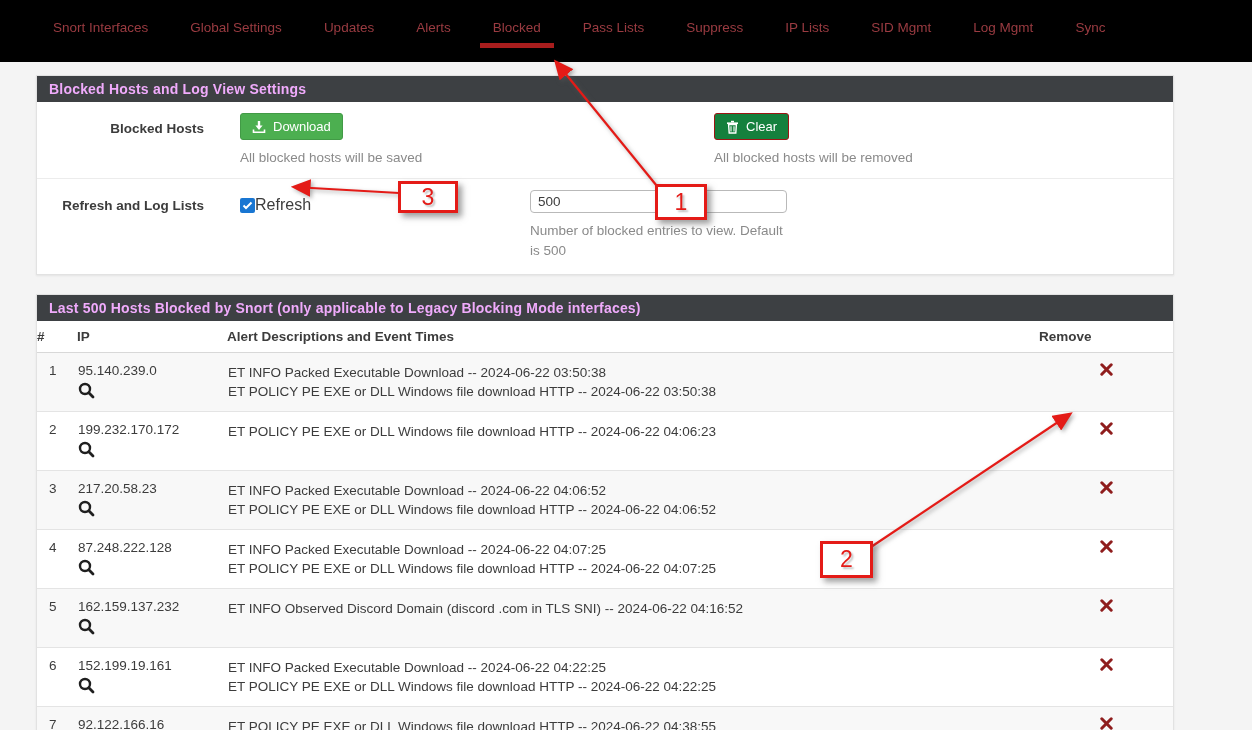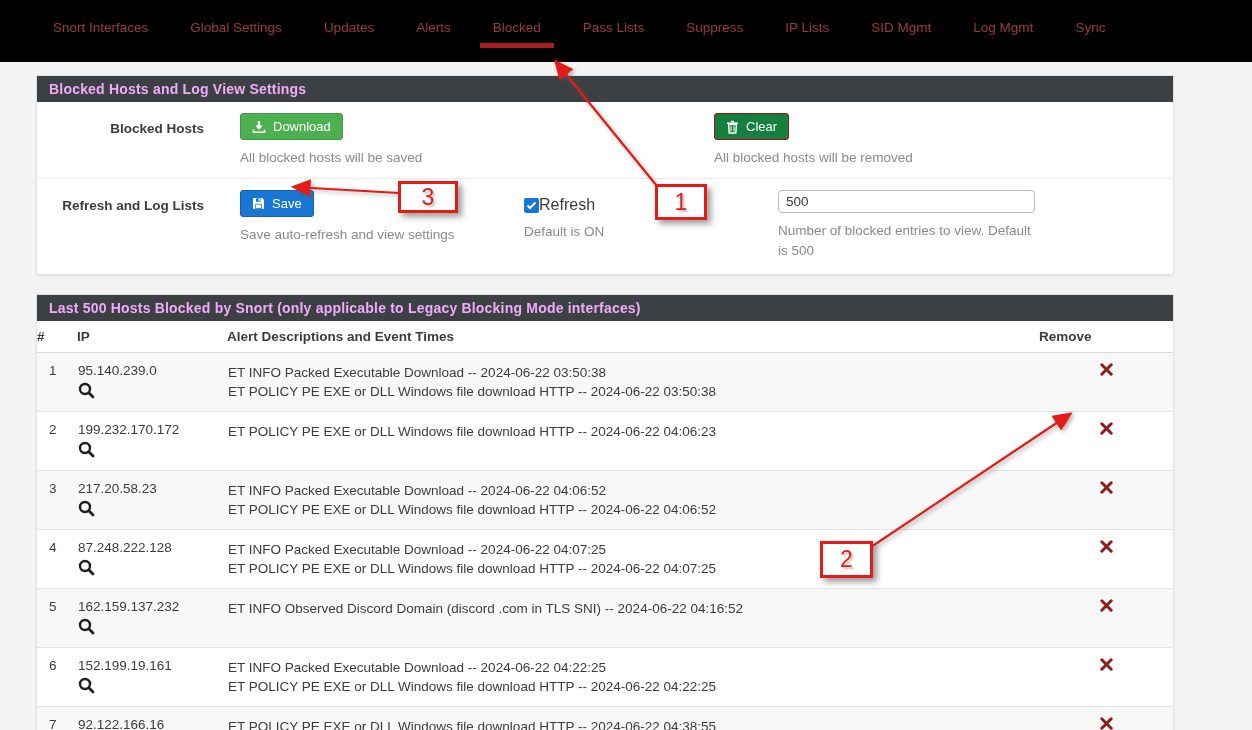--- a/index.html
+++ b/index.html
@@ -34,21 +34,21 @@
   }
 
   
   .form-row { display:flex; padding:11px 0 13px; }
   .form-row.first { border-bottom:1px solid #ececec; }
   .form-label { width:167px; flex:none; text-align:right; font-weight:bold; font-size:13.5px; padding-top:8px; }
   .fr-col1 { margin-left:36px; width:438px; flex:none; }
   .fr-col2 { margin-left:36px; flex:none; }
   .save-col { margin-left:36px; width:248px; flex:none; }
   .refresh-col { margin-left:36px; width:254px; flex:none; padding-top:6px; }
-  .input-col { width:270px; flex:none; }
+  .input-col { margin-left:36px; width:270px; flex:none; }
   .caption { color:#8a8a8a; font-size:13.5px; margin-top:10px; }
 
   .btn {
     display:inline-flex; align-items:center; gap:7px; color:#fff; font-size:13px;
     padding:5px 11px; border-radius:3px; border:1px solid rgba(0,0,0,.18); cursor:pointer;
   }
   .btn-success { background:#4caf50; border-color:#429a46; }
   .btn-danger  { background:#15803d; border-color:#9d1414; }
   .btn-primary { background:#1976d2; border-color:#1461b3; }
 
@@ -137,45 +137,29 @@
           </svg>
         </span>
         <span>Clear</span>
       </span>
       <div class="caption">All blocked hosts will be removed</div>
     </div>
   </div>
 
   <div class="form-row">
     <div class="form-label">Refresh and Log Lists</div>
-    <div class="save-col">
-      <span class="btn btn-primary">
-        <span style="display:inline-flex;">
-          <svg width="13" height="13" viewBox="0 0 13 13">
-            <path d="M1,2 Q1,1 2,1 L10.2,1 L12,2.8 L12,11 Q12,12 11,12 L2,12 Q1,12 1,11 Z" fill="#fff"></path>
-            <rect x="4" y="1.4" width="4.6" height="3.4" fill="#1976d2"></rect>
-            <rect x="6.6" y="1.9" width="1.3" height="2.3" fill="#fff"></rect>
-            <rect x="3.2" y="6.8" width="6.6" height="5.2" fill="#1976d2"></rect>
-            <rect x="3.9" y="7.6" width="5.2" height="3.6" fill="#fff"></rect>
-          </svg>
-        </span>
-        <span>Save</span>
-      </span>
-      <div class="caption">Save auto-refresh and view settings</div>
-    </div>
     <div class="refresh-col">
       <div class="cb-line">
         <span class="cb">
           <svg width="11" height="9" viewBox="0 0 11 9">
             <polyline points="1.5,4.5 4,7 9.5,1.5" fill="none" stroke="#fff" stroke-width="2"></polyline>
           </svg>
         </span>
         <span>Refresh</span>
       </div>
-      <div class="caption">Default is ON</div>
     </div>
     <div class="input-col">
       <input class="num-input" type="text" value="500" style="">
       <div class="input-help">Number of blocked entries to view. Default is 500</div>
     </div>
   </div>
 </div>
 
 <div class="panel panel-2">
   <div class="panel-head">Last 500 Hosts Blocked by Snort (only applicable to Legacy Blocking Mode interfaces)</div>

